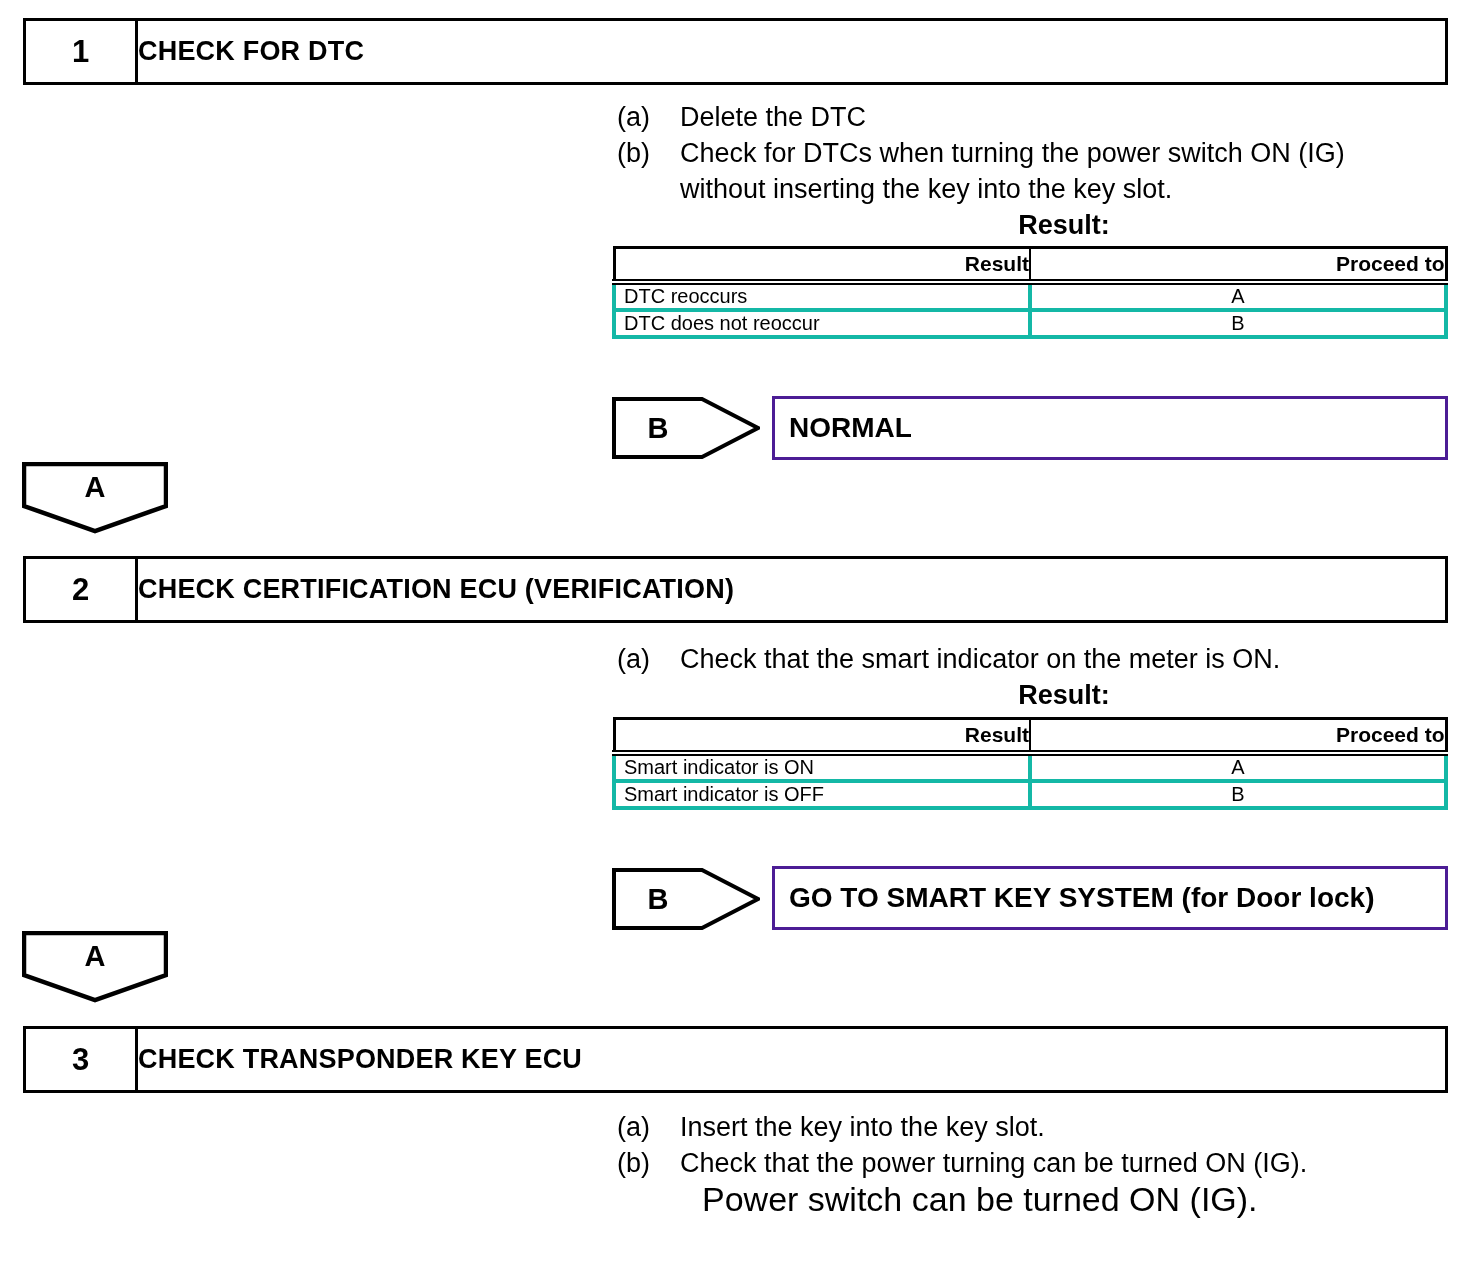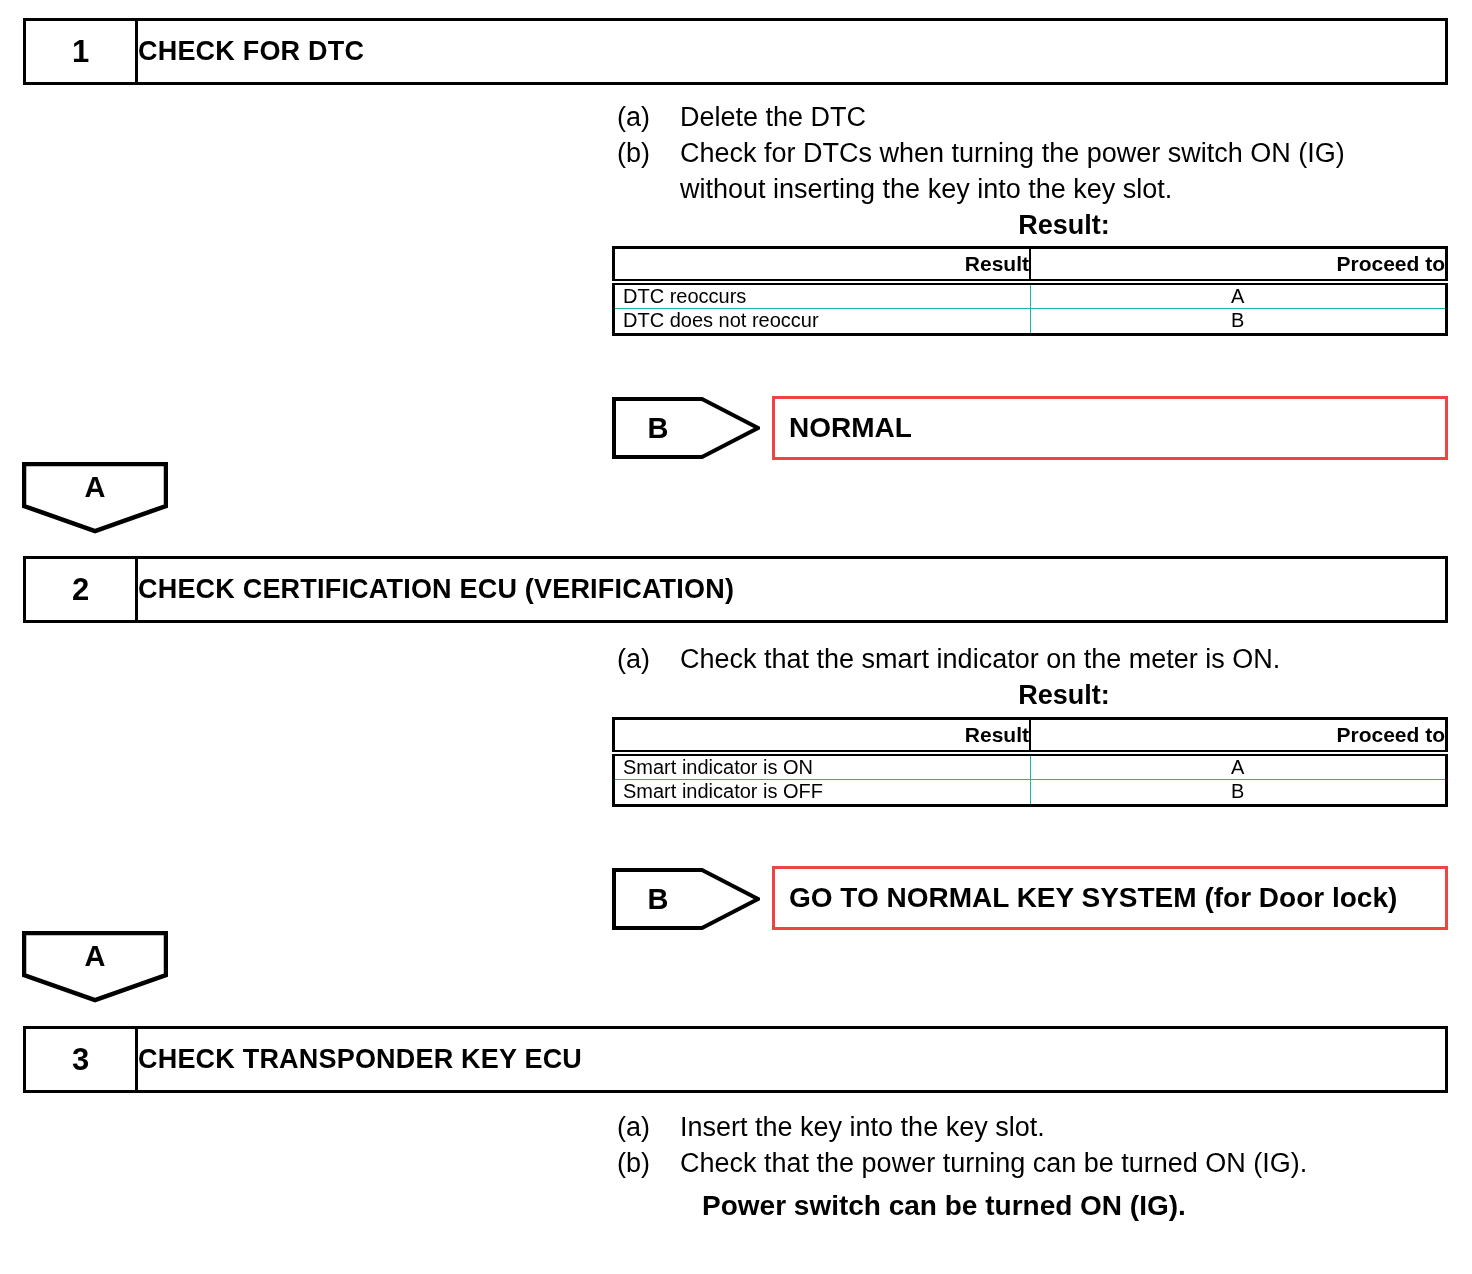--- a/index.html
+++ b/index.html
@@ -24,43 +24,43 @@
     flex:1; display:flex; align-items:center; padding-left:0;
     font-size:27px; font-weight:bold; letter-spacing:.2px; white-space:nowrap;
   }
 
   
   .content { left:612px; width:836px; }
   .instr-row { display:grid; grid-template-columns:68px 1fr; }
   .instr-marker, .instr-line { font-size:27px; line-height:36px; white-space:nowrap; }
   .instr-marker { padding-left:5px; }
   .bold-label { font-size:27px; line-height:36px; font-weight:bold; margin-left:68px; white-space:nowrap;text-align:center; }
-  .ok-line { font-size:28px; line-height:36px; font-weight:bold; margin-left:90px; white-space:nowrap;margin-top:7px; }
+  .ok-line { font-size:34px; line-height:36px; font-weight:normal; margin-left:90px; white-space:nowrap; }
 
   
   table.result-table { width:836px; border-collapse:collapse; margin-top:3px; background:#fff; }
   table.result-table th {
     border:2px solid #000; border-bottom:6px double #000;
     font-size:21px; font-weight:bold; height:34px; text-align:right;
   }
   table.result-table td {
-    border:1px solid #14b8a6; font-size:20px; height:26px; padding:0 8px;
+    border:4px solid #14b8a6; font-size:20px; height:26px; padding:0 8px;
   }
   table.result-table td.col-proceed { text-align:center; }
   table.result-table { border:3px solid #000; }
 
   
   .branch-arrow { width:148px; height:62px; }
   .branch-letter {
     position:absolute; left:10px; top:0; width:72px; height:62px;
     display:flex; align-items:center; justify-content:center;
     font-size:29px; font-weight:bold;
   }
   .action-box {
-    left:772px; width:676px; height:64px; border:3px solid #ef4444;
+    left:772px; width:676px; height:64px; border:3px solid #4c1d95;
     display:flex; align-items:center; padding-left:14px;
     font-size:28px; font-weight:bold; white-space:nowrap; background:#fff;
   }
 
   
   .connector { width:146px; height:72px; }
   .connector-letter {
     position:absolute; left:0; top:4px; width:146px; height:42px;
     display:flex; align-items:center; justify-content:center;
     font-size:29px; font-weight:bold;
@@ -154,21 +154,21 @@
     </tbody>
   </table>
 </div>
 
 <div class="abs" style="left:612px; top:868px; width:148px; height:62px;">
   <svg class="branch-arrow" viewBox="0 0 148 62">
     <polygon points="2,2 90,2 146,31 90,60 2,60" fill="#fff" stroke="#000" stroke-width="4"></polygon>
   </svg>
   <span class="branch-letter">B</span>
 </div>
-<div class="abs action-box" style="top:866px">GO TO NORMAL KEY SYSTEM (for Door lock)</div>
+<div class="abs action-box" style="top:866px">GO TO SMART KEY SYSTEM (for Door lock)</div>
 
 <div class="abs" style="left:22px; top:931px; width:146px; height:72px;">
   <svg class="connector" viewBox="0 0 146 72">
     <polygon points="2,2 144,2 144,44 73,69 2,44" fill="#fff" stroke="#000" stroke-width="4.5"></polygon>
   </svg>
   <span class="connector-letter">A</span>
 </div>
 
 <div class="abs step-header" style="top:1026px">
   <div class="step-num">3</div>

